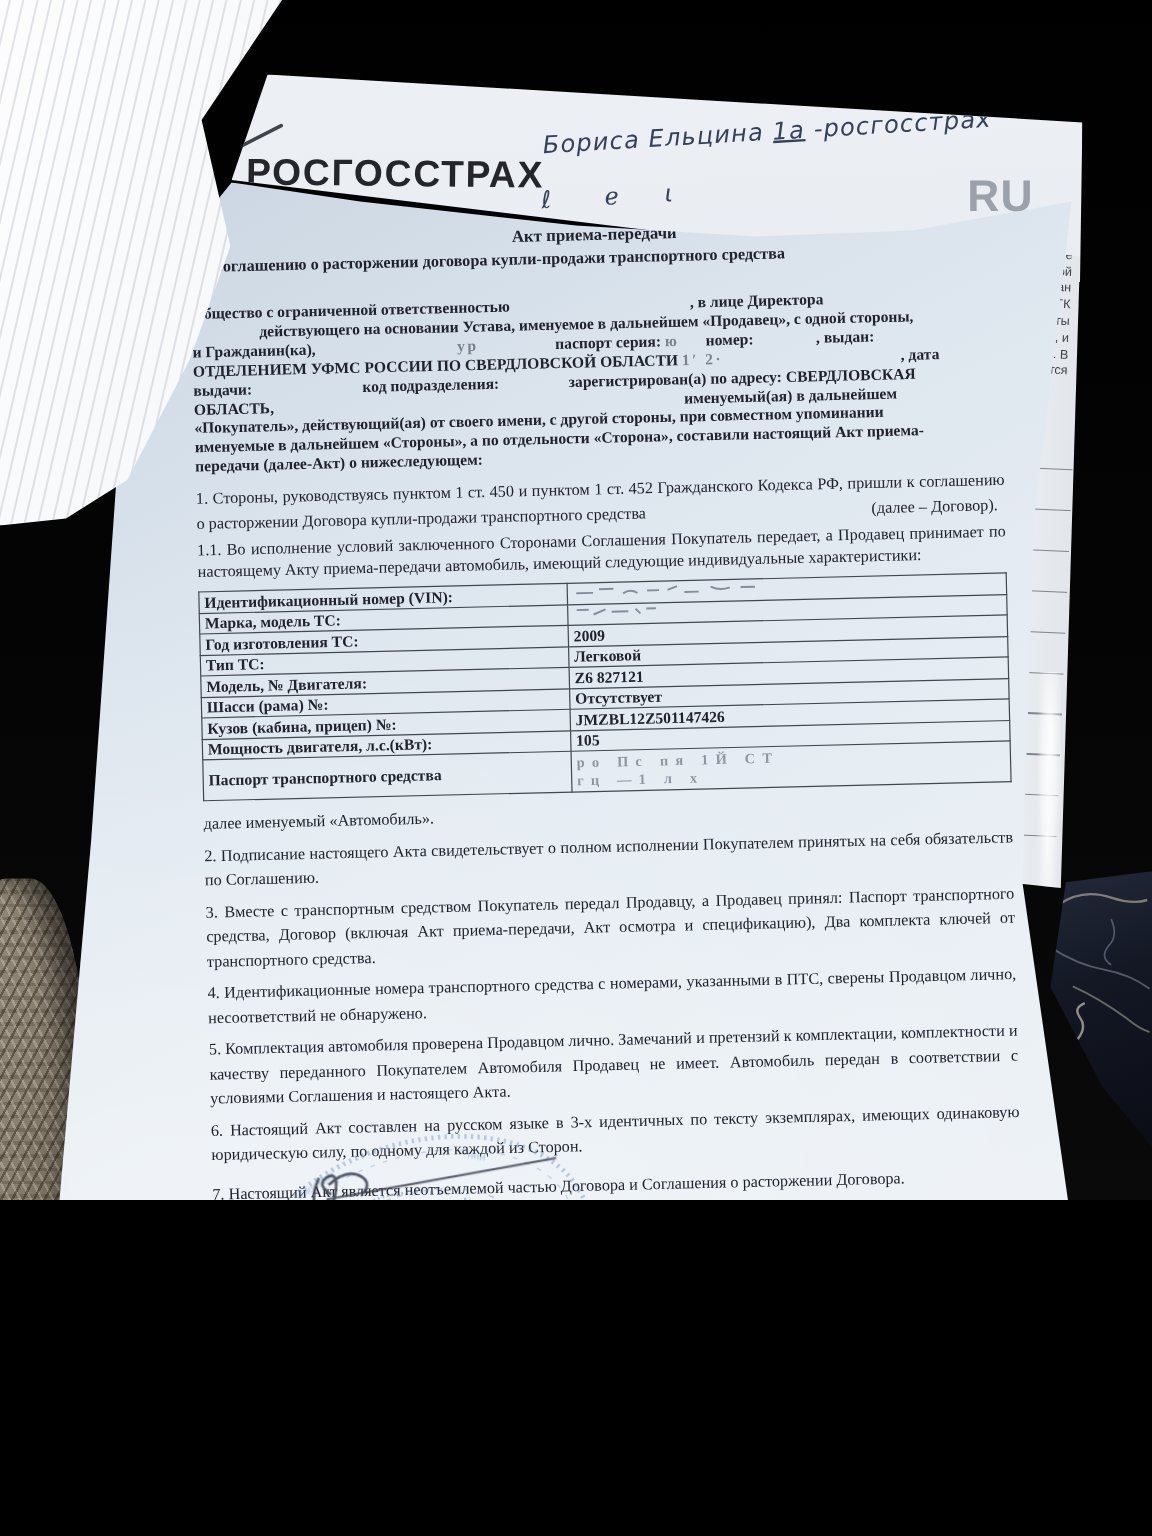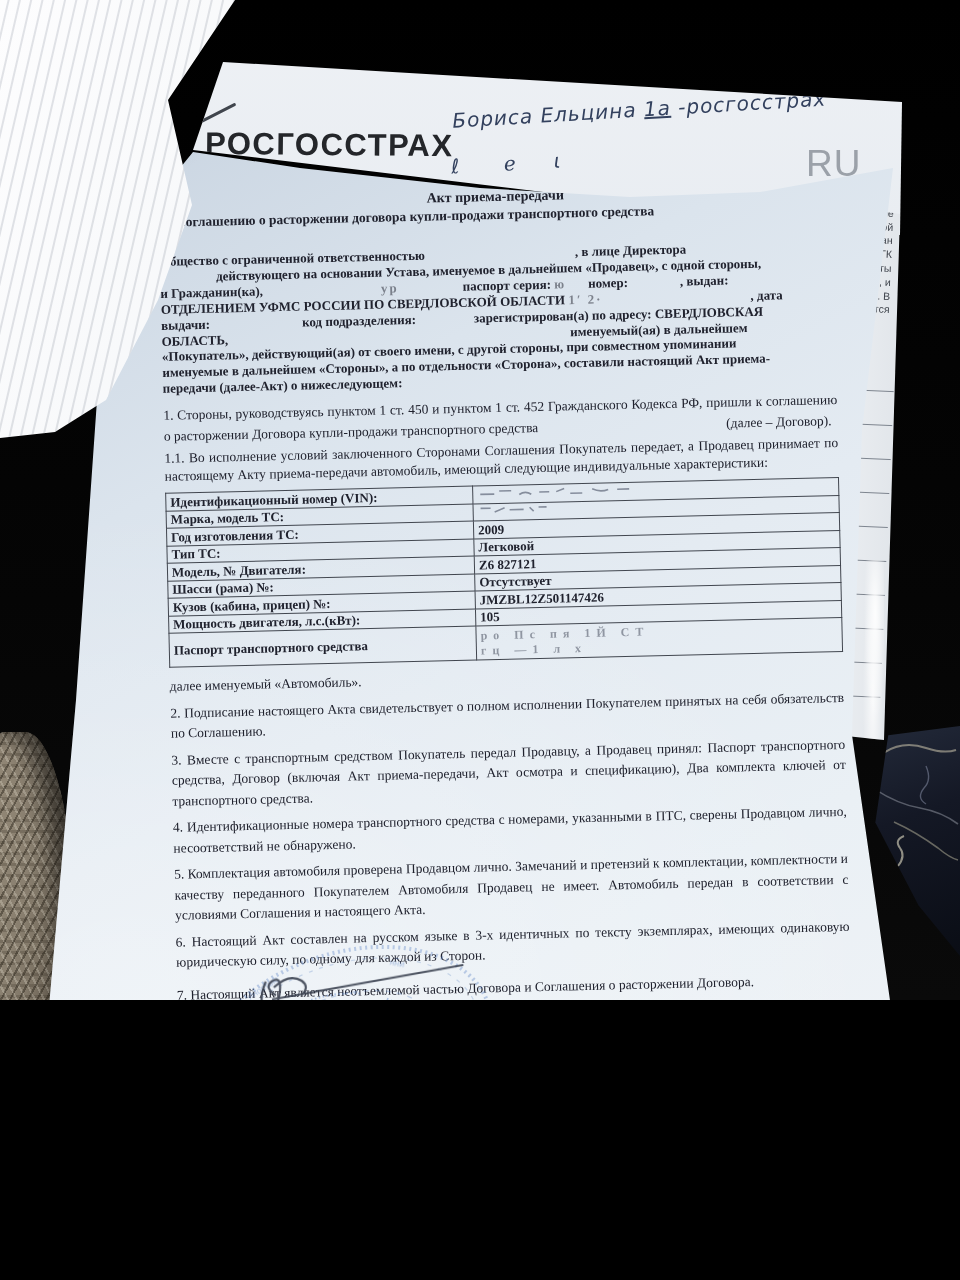--- a/index.html
+++ b/index.html
@@ -29,21 +29,21 @@
         filter:blur(.6px);}
   #fold .shade{position:absolute;inset:0;background:linear-gradient(250deg, rgba(90,100,115,.35) 0%, rgba(0,0,0,0) 22%);}
   
   #backsheet{position:absolute;inset:0;
         clip-path:polygon(223px 62px,902px 102px,900px 235px,193px 150px);
         background:linear-gradient(178deg,#eef1f5 0%,#e3e8ee 55%,#d9e0e8 100%);}
   #backsheet .logo{position:absolute;left:205px;top:127px;
         font-family:"Liberation Sans",sans-serif;font-weight:900;font-size:31px;
         letter-spacing:1.5px;color:#24262a;transform:rotate(.6deg);}
   #backsheet .ru{position:absolute;left:806px;top:143px;
-        font-family:"Liberation Sans",sans-serif;font-weight:400;font-size:37px;
+        font-family:"Liberation Sans",sans-serif;font-weight:700;font-size:37px;
         color:#9ba1a9;letter-spacing:1px;}
   #backsheet .slash{position:absolute;left:196px;top:112px;width:42px;height:3px;
         background:#40454d;transform:rotate(-27deg);border-radius:2px;}
   .hand{position:absolute;left:452px;top:96px;width:430px;
         font-family:"DejaVu Sans",sans-serif;font-style:italic;font-size:20px;
         color:#33415e;transform:rotate(-3.4deg);letter-spacing:1px;white-space:nowrap;}
   .hand u{text-decoration-thickness:2px;}
   #hand2{position:absolute;left:445px;top:148px;width:260px;height:40px;color:#33415e;
         font-family:"DejaVu Sans",sans-serif;font-style:italic;font-size:20px;transform:rotate(-3deg);}
   

